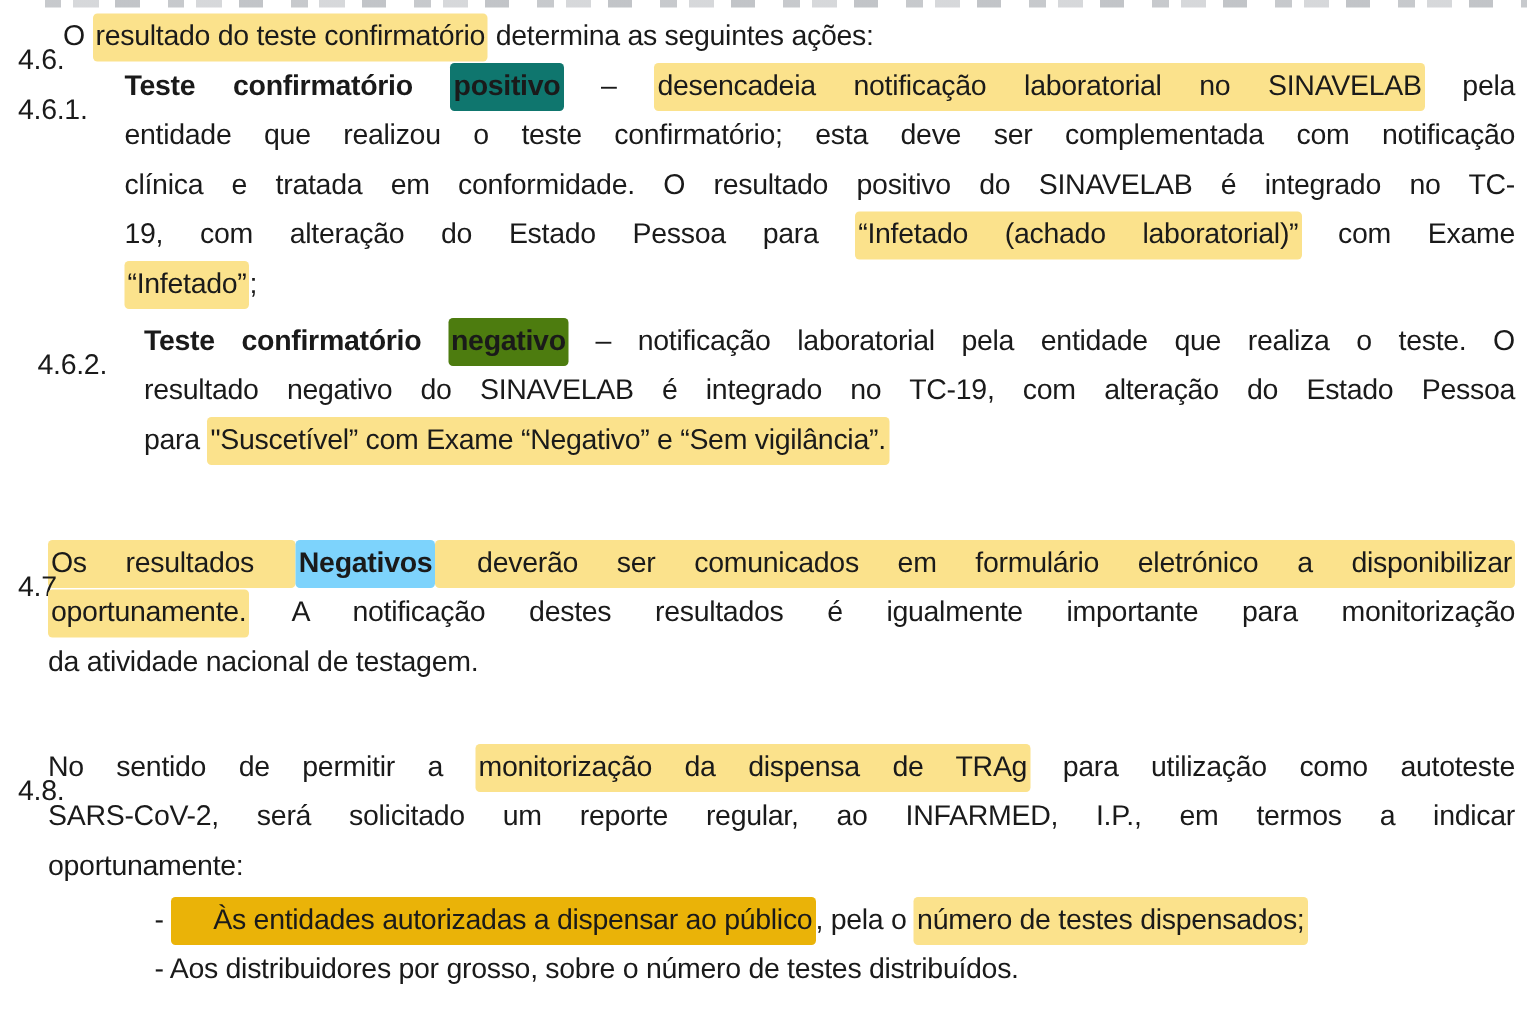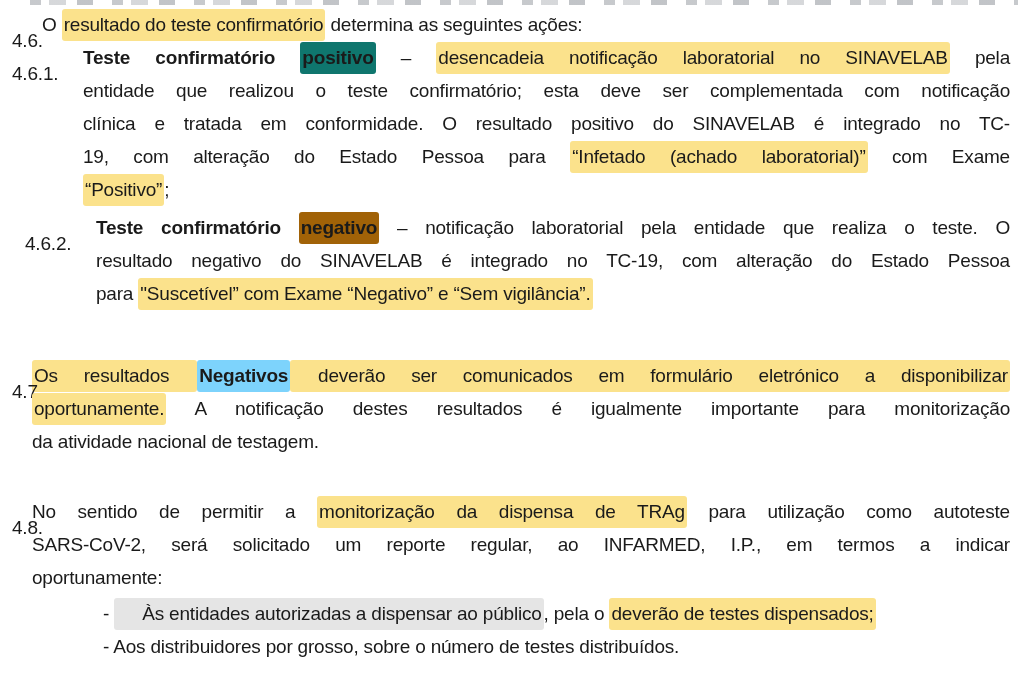--- a/index.html
+++ b/index.html
@@ -57,37 +57,37 @@
   <div class="clip-strip"></div>
   <div>
       <div class="para indent-h1 gap-none">
         <div class="line"><span class="num">4.6.</span><span class="">O </span><span class="hl" style="background-color: rgb(251, 226, 140);">resultado do teste confirmatório</span><span class=""> determina as seguintes ações:</span></div>
       </div>
       <div class="para indent-sub gap-none">
         <div class="line just"><span class="num">4.6.1.</span><span class="b ">Teste confirmatório </span><span class="b hl" style="background-color: #0f766e;">positivo</span><span class=""> – </span><span class="hl" style="background-color: rgb(251, 226, 140);">desencadeia notificação laboratorial no SINAVELAB</span><span class=""> pela</span></div>
         <div class="line just"><span class="">entidade que realizou o teste confirmatório; esta deve ser complementada com notificação</span></div>
         <div class="line just"><span class="">clínica e tratada em conformidade. O resultado positivo do SINAVELAB é integrado no TC-</span></div>
         <div class="line just"><span class="">19, com alteração do Estado Pessoa para </span><span class="hl" style="background-color: rgb(251, 226, 140);">“Infetado (achado laboratorial)”</span><span class=""> com Exame</span></div>
-        <div class="line"><span class="hl" style="background-color: rgb(251, 226, 140);">“Positivo”</span><span class="">;</span></div>
+        <div class="line"><span class="hl" style="background-color: rgb(251, 226, 140);">“Infetado”</span><span class="">;</span></div>
       </div>
       <div class="para indent-sub gap-sm">
-        <div class="line just"><span class="num">4.6.2.</span><span class="b ">Teste confirmatório </span><span class="b hl" style="background-color: #a16207;">negativo</span><span class=""> – notificação laboratorial pela entidade que realiza o teste. O</span></div>
+        <div class="line just"><span class="num">4.6.2.</span><span class="b ">Teste confirmatório </span><span class="b hl" style="background-color: #4d7c0f;">negativo</span><span class=""> – notificação laboratorial pela entidade que realiza o teste. O</span></div>
         <div class="line just"><span class="">resultado negativo do SINAVELAB é integrado no TC-19, com alteração do Estado Pessoa</span></div>
         <div class="line"><span class="">para </span><span class="hl" style="background-color: rgb(251, 226, 140);">"Suscetível” com Exame “Negativo” e “Sem vigilância”.</span></div>
       </div>
       <div class="para indent-item gap-lg">
         <div class="line just"><span class="num">4.7.</span><span class="hl" style="background-color: rgb(251, 226, 140);">Os resultados </span><span class="b hl" style="background-color: #7dd3fc;">Negativos</span><span class="hl" style="background-color: rgb(251, 226, 140);"> deverão ser comunicados em formulário eletrónico a disponibilizar</span></div>
         <div class="line just"><span class="hl" style="background-color: rgb(251, 226, 140);">oportunamente.</span><span class=""> A notificação destes resultados é igualmente importante para monitorização</span></div>
         <div class="line"><span class="">da atividade nacional de testagem.</span></div>
       </div>
       <div class="para indent-item gap-md">
         <div class="line just"><span class="num">4.8.</span><span class="">No sentido de permitir a </span><span class="hl" style="background-color: rgb(251, 226, 140);">monitorização da dispensa de TRAg</span><span class=""> para utilização como autoteste</span></div>
         <div class="line just"><span class="">SARS-CoV-2, será solicitado um reporte regular, ao INFARMED, I.P., em termos a indicar</span></div>
         <div class="line"><span class="">oportunamente:</span></div>
       </div>
       <div class="para indent-dash gap-xs">
-        <div class="line"><span class="">- </span><span class="hl" style="background-color: #e5e5e5; padding-left: 28px;">Às entidades autorizadas a dispensar ao público</span><span class="">, pela o </span><span class="hl" style="background-color: rgb(251, 226, 140);">deverão de testes dispensados;</span></div>
+        <div class="line"><span class="">- </span><span class="hl" style="background-color: #eab308; padding-left: 28px;">Às entidades autorizadas a dispensar ao público</span><span class="">, pela o </span><span class="hl" style="background-color: rgb(251, 226, 140);">número de testes dispensados;</span></div>
       </div>
       <div class="para indent-dash gap-none">
         <div class="line"><span class="">- Aos distribuidores por grosso, sobre o número de testes distribuídos.</span></div>
       </div>
     </div>
 </div>
 
 </body></html>

